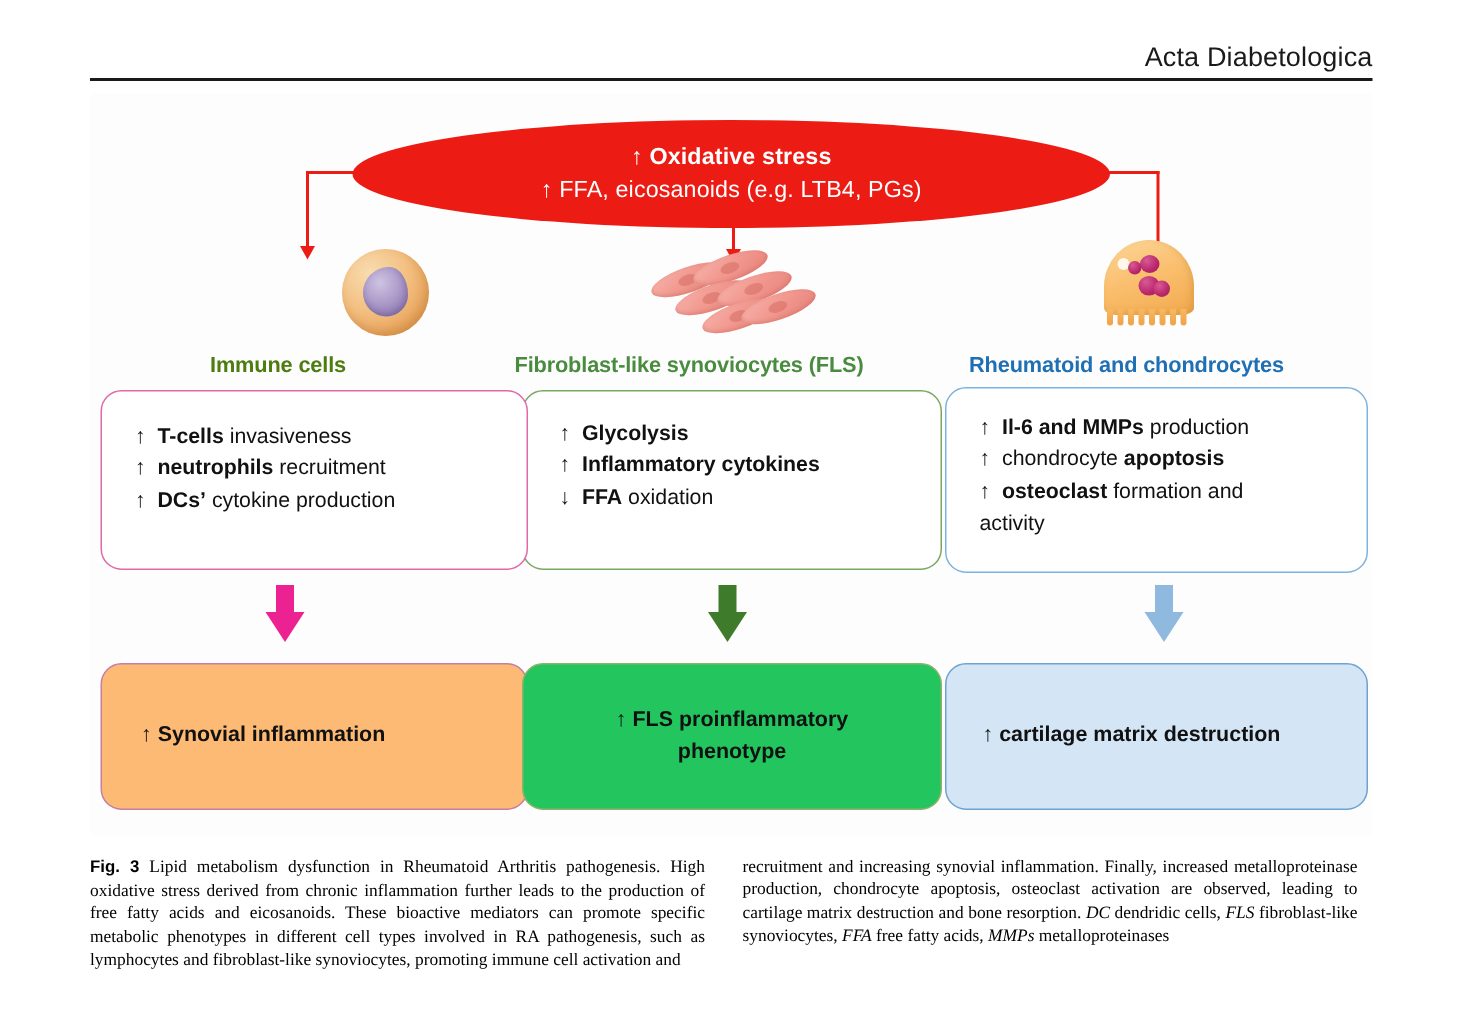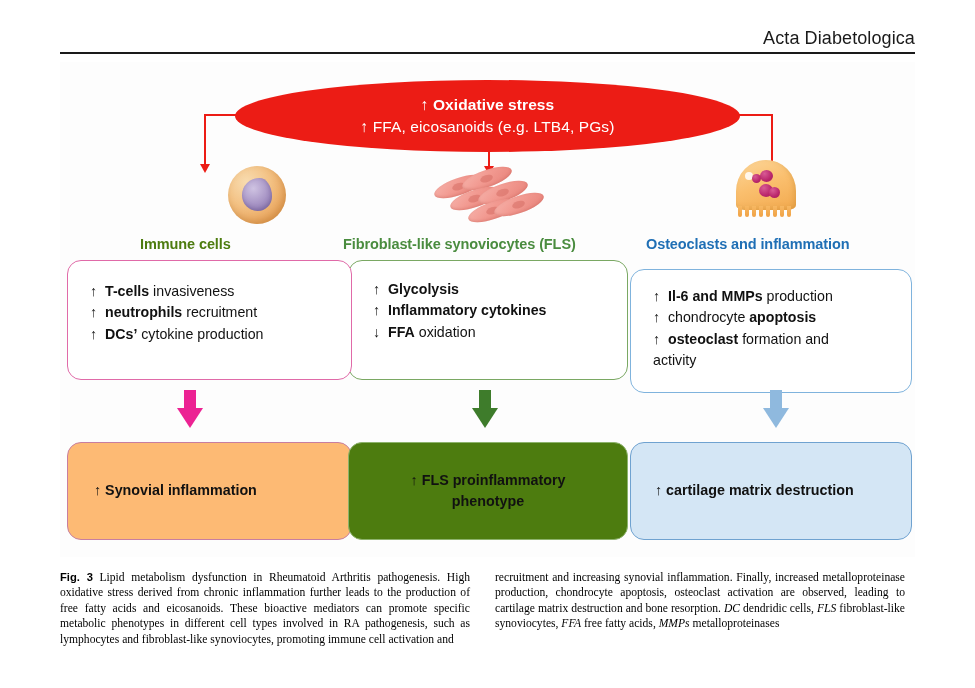--- a/index.html
+++ b/index.html
@@ -205,39 +205,39 @@
             <i style="left:28px;"></i>
             <i style="left:35px;"></i>
           <i style="left:42px;"></i>
             <i style="left:49px;"></i>
         </div>
       </div>
     </div>
 
     <div class="col-head" style="left:80px;top:174px;color:#4d7c0f;">Immune cells</div>
     <div class="col-head" style="left:283px;top:174px;color:#4a8c3f;">Fibroblast-like synoviocytes (FLS)</div>
-    <div class="col-head" style="left:586px;top:174px;color:#1f6fb5;">Osteoclasts and inflammation</div>
+    <div class="col-head" style="left:586px;top:174px;color:#1f6fb5;">Rheumatoid and chondrocytes</div>
 
     <div class="box" style="left:288px;top:198px;width:280px;height:120px;border:1.6px solid #7aa863;padding:18px 0 0 24px;">
       <ul style="line-height:1.85;">
         <li><span class="arrow-g">↑</span><b>Glycolysis</b><span></span></li>
         <li><span class="arrow-g">↑</span><b>Inflammatory cytokines</b><span></span></li>
         <li><span class="arrow-g">↓</span><b>FFA</b><span> oxidation</span></li>
       </ul>
     </div>
 
     <div class="box" style="left:7px;top:198px;width:285px;height:120px;border:1.6px solid #e06aa8;padding:20px 0 0 22px;">
       <ul>
         <li><span class="arrow-g">↑</span><b>T-cells</b><span> invasiveness</span></li>
         <li><span class="arrow-g">↑</span><b>neutrophils</b><span> recruitment</span></li>
         <li><span class="arrow-g">↑</span><b>DCs’</b><span> cytokine production</span></li>
       </ul>
     </div>
 
-    <div class="box" style="left:570px;top:196px;width:282px;height:124px;border:1.6px solid #7fb3dd;padding:16px 0 0 22px;margin-top:11px;">
+    <div class="box" style="left:570px;top:196px;width:282px;height:124px;border:1.6px solid #7fb3dd;padding:16px 0 0 22px;">
       <ul style="line-height:1.78;">
         <li><span class="arrow-g">↑</span><b>Il-6 and MMPs</b><span> production</span></li>
         <li><span class="arrow-g">↑</span><span>chondrocyte </span><b>apoptosis</b></li>
         <li><span class="arrow-g">↑</span><b>osteoclast</b><span> formation and</span></li>
         <li>activity</li>
       </ul>
     </div>
 
     <div class="blockarrow" style="left:117px;top:328px;">
       <div class="stem" style="background:#ec2293;"></div>
@@ -251,21 +251,21 @@
       <div class="stem" style="background:#8fb9de;"></div>
       <div class="head" style="border-top:20px solid #8fb9de;"></div>
     </div>
 
     <div class="outbox" style="left:7px;top:380px;width:285px;height:98px;background:#fdba74;border:1.6px solid #c77ea0;padding-left:26px;">
       <div>
         <div>↑ Synovial inflammation</div>
       </div>
     </div>
 
-    <div class="outbox" style="left:288px;top:380px;width:280px;height:98px;background:#4d7c0f;border:1.6px solid #8db36c;justify-content:center;text-align:center;">
+    <div class="outbox" style="left:288px;top:380px;width:280px;height:98px;background:#22c55e;border:1.6px solid #8db36c;justify-content:center;text-align:center;">
       <div>
         <div>↑ FLS proinflammatory</div>
         <div>phenotype</div>
       </div>
     </div>
 
     <div class="outbox" style="left:570px;top:380px;width:282px;height:98px;background:#d4e6f5;border:1.6px solid #6fa2d0;padding-left:24px;">
       <div style="line-height:1.9;">
         <div>↑ cartilage matrix destruction</div>
       </div>

